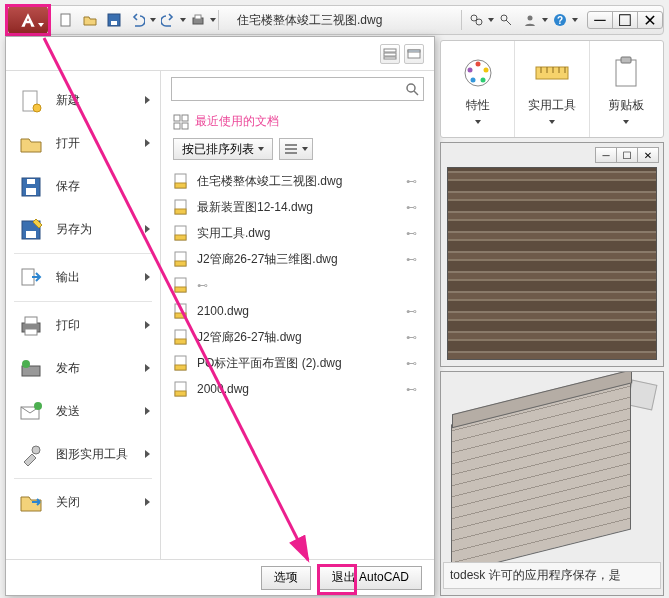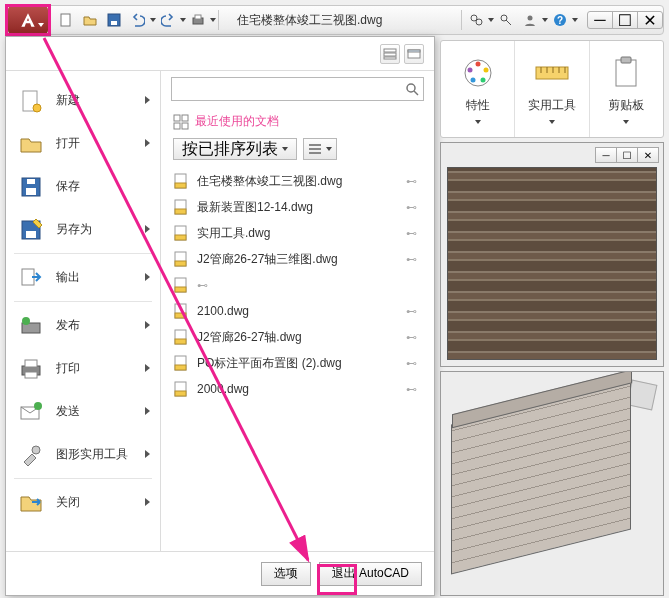--- a/index.html
+++ b/index.html
@@ -49,30 +49,30 @@
   .menu-item .mi-arrow { font-size:9px; color:#555; }
   .menu-sep { height:1px; background:#e4e4e4; margin:2px 8px; }
 
   .menu-right { flex:1; display:flex; flex-direction:column; }
   .search-box { margin:6px 10px 6px 10px; height:24px; border:1px solid #b8b8b8;
                 display:flex; align-items:center; background:#fff; }
   .search-box input { flex:1; border:none; outline:none; font-size:12px; padding:0 6px; }
   .search-box .sicon { width:22px; display:flex; justify-content:center; }
   .recent-hdr { display:flex; align-items:center; gap:6px; padding:6px 12px; font-size:12px; color:#ec4899; }
   .sort-row { display:flex; align-items:center; gap:6px; padding:2px 12px 8px; }
-  .sort-btn { height:22px; padding:0 8px; font-size:16px; border:1px solid #b8b8b8;
+  .sort-btn { height:22px; padding:0 8px; font-size:12px; border:1px solid #b8b8b8;
               background:linear-gradient(#fdfdfd,#e8e8e8); cursor:pointer;
               display:flex; align-items:center; gap:4px; }
   .recent-list { flex:1; overflow:auto; }
   .recent-item { display:flex; align-items:center; height:26px; padding:0 12px; cursor:pointer; }
   .recent-item .ri-icon { width:16px; height:16px; margin-right:8px; }
   .recent-item .ri-name { flex:1; font-size:12px; color:#333; }
   .recent-item .ri-pin { width:16px; color:#a9a9a9; font-size:11px; }
 
-  .menu-footer { height:44px; border-top:1px solid #dcdcdc; display:flex;
+  .menu-footer { height:36px; border-top:1px solid #dcdcdc; display:flex;
                  align-items:center; justify-content:flex-end; padding:8px 12px; gap:8px; }
   .foot-btn { height:24px; padding:0 12px; font-size:12px; border:1px solid #a8a8a8;
               background:linear-gradient(#fdfdfd,#e6e6e6); cursor:pointer; }
   .options-highlight { position:absolute; bottom:3px; left:317px; width:40px; height:31px;
                        border:3px solid #ec1f8e; pointer-events:none; }
 
   
   .arrow-svg { position:absolute; top:0; left:0; pointer-events:none; }
 
   
@@ -284,36 +284,36 @@
               <path d="M14 12h8M18 8l4 4-4 4" fill="none" stroke="#2e86d0" stroke-width="2"></path>
             </svg>
           </span>
         <span class="mi-label">输出</span>
         <span class="mi-arrow"><span class="caret-r"></span></span>
       </div>
       <div class="menu-sep"></div>
       <div class="menu-item">
         <span class="mi-icon">
             <svg width="26" height="26">
-              <rect x="4" y="10" width="18" height="10" fill="#999" stroke="#555"></rect>
-              <circle cx="8" cy="8" r="4" fill="#4caf50"></circle>
-            </svg>
-          </span>
-        <span class="mi-label">发布</span>
-        <span class="mi-arrow"><span class="caret-r"></span></span>
-      </div>
-      <div class="menu-item">
-        <span class="mi-icon">
-            <svg width="26" height="26">
               <rect x="4" y="10" width="18" height="9" fill="#888" stroke="#555"></rect>
               <rect x="7" y="4" width="12" height="7" fill="#fff" stroke="#888"></rect>
               <rect x="7" y="16" width="12" height="6" fill="#fff" stroke="#888"></rect>
             </svg>
           </span>
         <span class="mi-label">打印</span>
+        <span class="mi-arrow"><span class="caret-r"></span></span>
+      </div>
+      <div class="menu-item">
+        <span class="mi-icon">
+            <svg width="26" height="26">
+              <rect x="4" y="10" width="18" height="10" fill="#999" stroke="#555"></rect>
+              <circle cx="8" cy="8" r="4" fill="#4caf50"></circle>
+            </svg>
+          </span>
+        <span class="mi-label">发布</span>
         <span class="mi-arrow"><span class="caret-r"></span></span>
       </div>
       <div class="menu-item">
         <span class="mi-icon">
             <svg width="26" height="26">
               <rect x="3" y="8" width="18" height="12" fill="#fff" stroke="#888"></rect>
               <path d="M3 8l9 6 9-6" fill="none" stroke="#888"></path>
               <circle cx="20" cy="7" r="4" fill="#4caf50"></circle>
             </svg>
           </span>
@@ -516,15 +516,16 @@
       <div class="vp-controls">
         <div class="wbtn">─</div>
         <div class="wbtn">☐</div>
         <div class="wbtn">✕</div>
       </div>
       <div class="building-flat"></div>
     </div>
     <div class="vp">
       <div class="view-cube"></div>
       <div class="building-iso"></div>
+      <div class="bottom-text">todesk 许可的应用程序保存，是</div>
     </div>
   </div>
 </div>
 
 </body></html>

